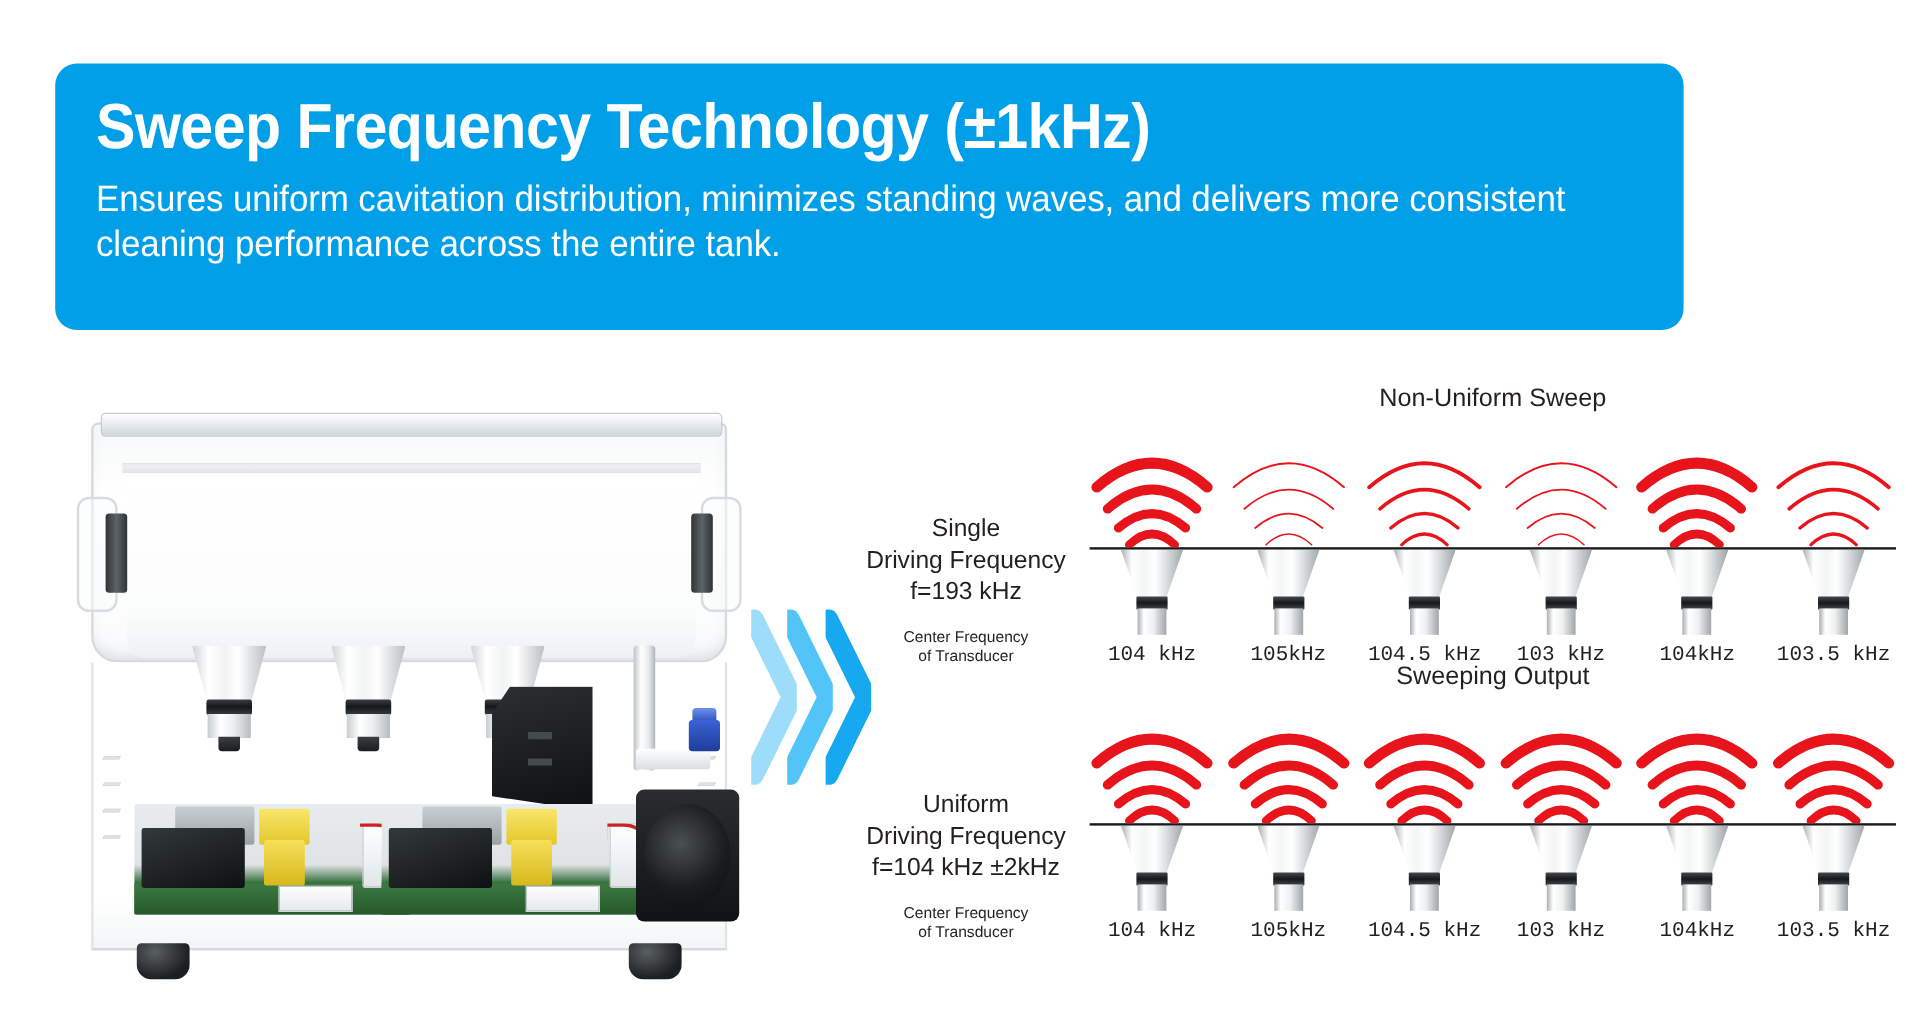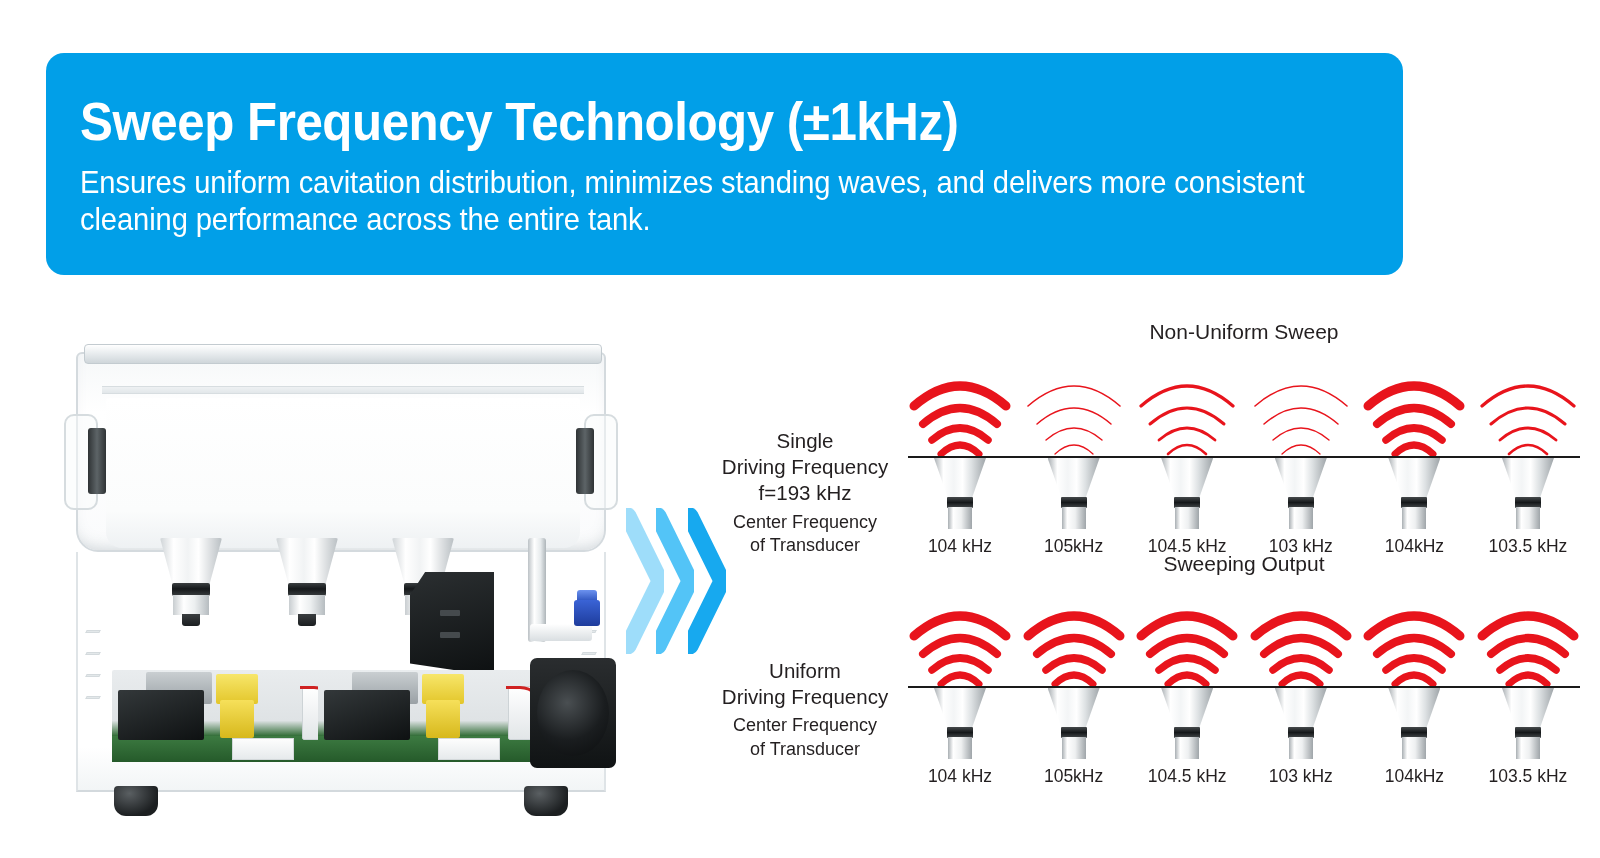--- a/index.html
+++ b/index.html
@@ -11,21 +11,21 @@
   }
   .page { position: relative; width: 1600px; height: 858px; background:#fff; }
 
   
   .banner {
     position: absolute;
     left: 46px; top: 53px;
     width: 1357px; height: 222px;
     background: #019fe8;
     border-radius: 18px;
-    padding: 40px 34px 10px 34px;
+    padding: 24px 34px 10px 34px;
   }
   .banner-title {
     color: #ffffff;
     font-size: 53px;
     font-weight: bold;
     letter-spacing: -0.5px;
     line-height: 1.08;
     white-space: nowrap;
     transform: scaleX(0.93);
     transform-origin: left center;
@@ -223,31 +223,31 @@
 
   .row{ position:absolute; left:0; width:880px; height:230px; }
   .row.top{ top:20px; }
   .row.bottom{ top:250px; }
 
   .left-label{
     position:absolute; left:0; top:88px; width:210px; text-align:center;
     color:#231f20;
   }
   .lbl-main{ font-size:20.5px; line-height:1.28;text-align:center; }
-  .lbl-sub{ font-size:18px; line-height:1.28; margin-top:4px; }
+  .lbl-sub{ font-size:13px; line-height:1.28; margin-top:16px; }
 
   .baseline{
     position:absolute; left:208px; width:672px; height:2px; background:#1a1a1a;
   }
   .row.top .baseline{ top:116px; }
   .row.bottom .baseline{ top:116px; }
 
   .units{
     position:absolute; left:208px; top:0; width:672px; height:230px;
-    display:flex; justify-content:space-between;
+    display:flex; justify-content:space-between;font-family:Liberation Mono, monospace;
   }
   .unit{ position:relative; width:104px; height:230px; }
 
   .wave{
     position:absolute; left:0; top:32px; width:104px; height:84px;
   }
   .wave svg{ display:block; }
 
   .transducer{
     position:absolute; left:26px; top:118px; width:52px; height:74px;
@@ -519,20 +519,21 @@
       </div>
     </div>
 
     <div class="section-title" style="left:208px; top:232px; width:672px;">Sweeping Output</div>
 
     <div class="row bottom">
       <div class="left-label">
         <div class="lbl-main">
           <div>Uniform</div>
           <div>Driving Frequency</div>
+          <div>f=104 kHz ±2kHz</div>
         </div>
         <div class="lbl-sub">
           <div>Center Frequency</div>
           <div>of Transducer</div>
         </div>
       </div>
 
       <div class="baseline"></div>
 
       <div class="units">

